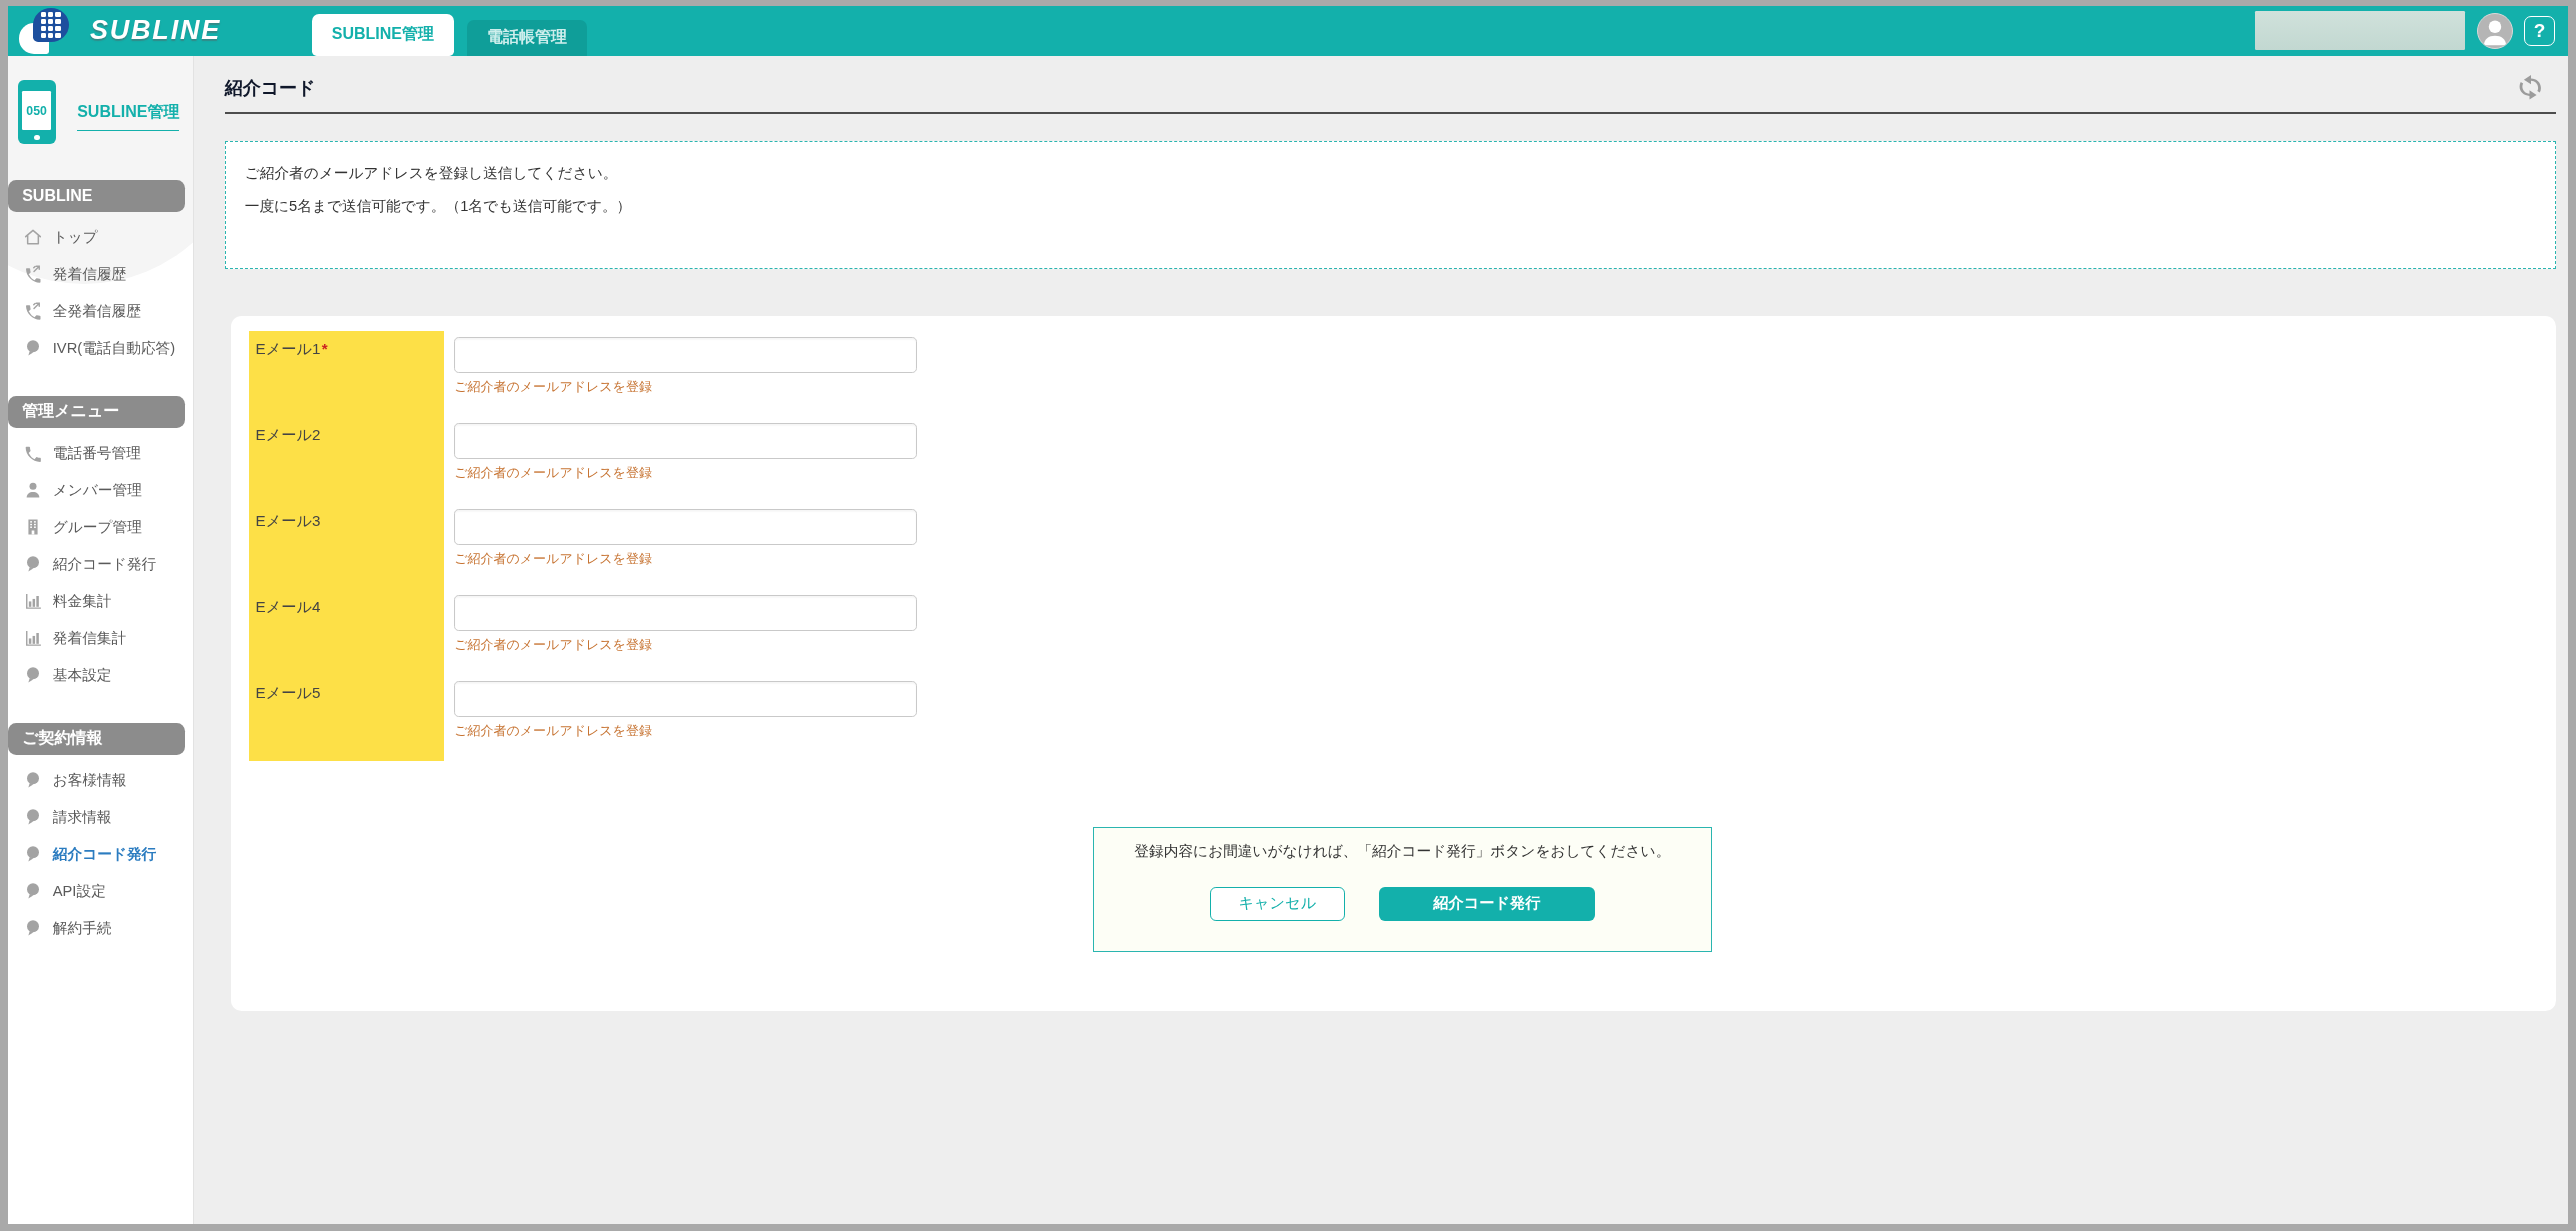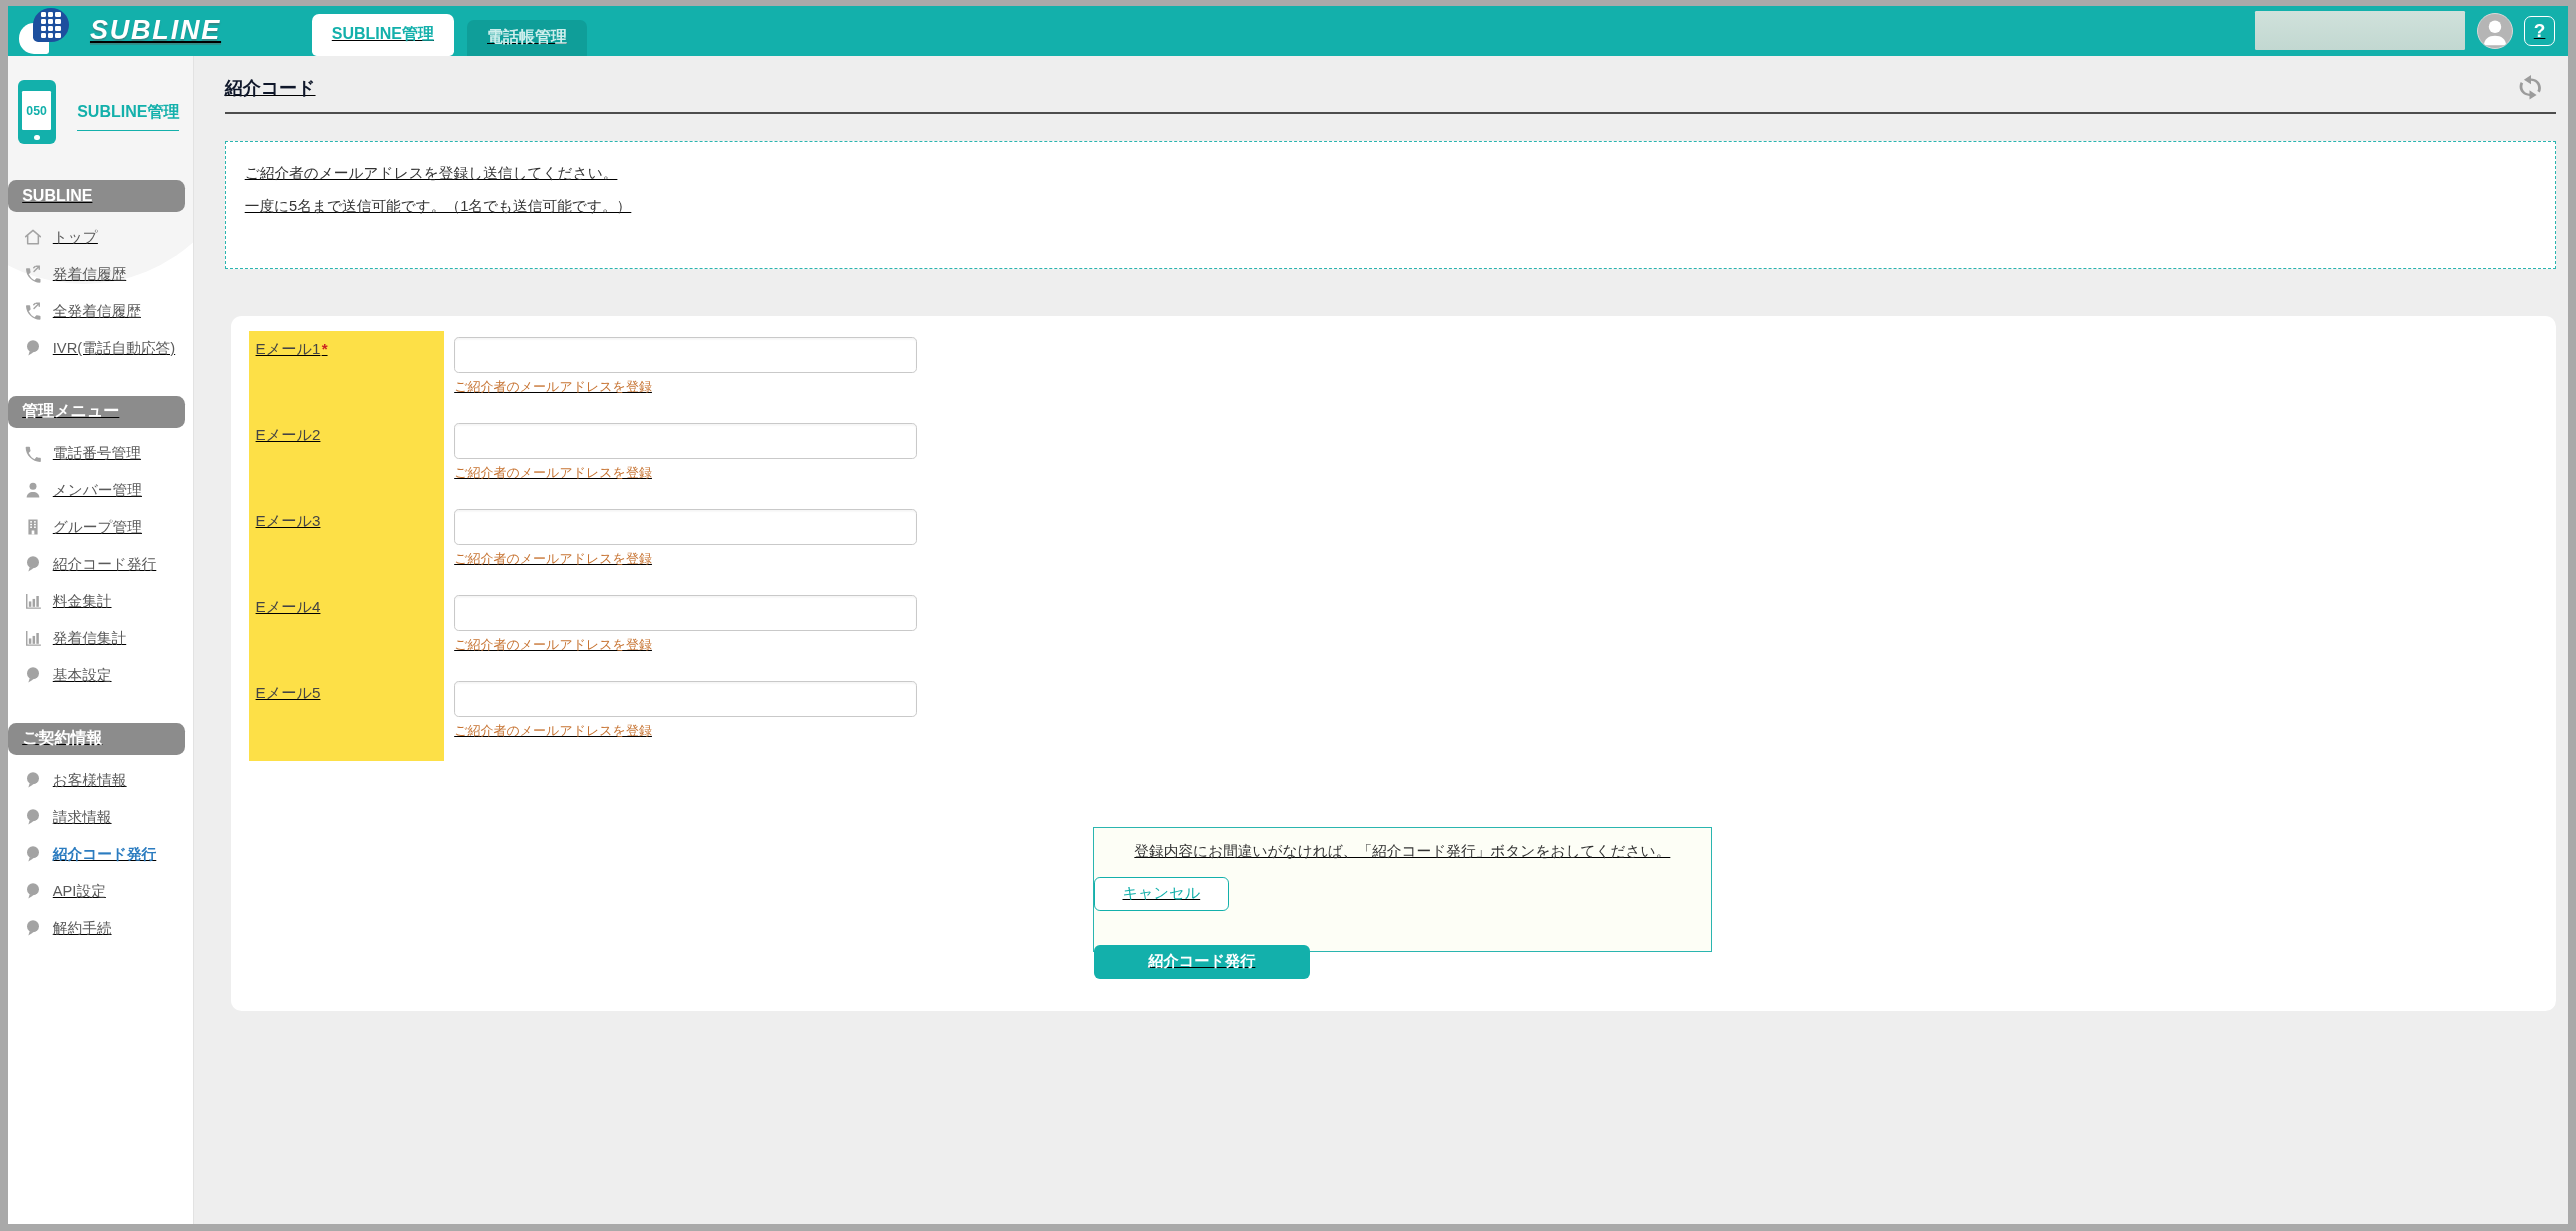--- a/index.html
+++ b/index.html
@@ -2,21 +2,21 @@
 <html style="font-size:9.4px"><head>
 <meta charset="utf-8">
 <style>
   * { margin:0; padding:0; box-sizing:border-box; }
   html,body { width:2576px; height:1231px; }
   body {
     font-family:"Liberation Sans","DejaVu Sans",sans-serif;
     background:#a9a9a9;
     overflow:hidden;
   }
-  .frame { width:2576px; height:1231px; padding:5.9px 8.2px 7px 8.2px;text-decoration:underline; }
+  .frame { width:2576px; height:1231px; padding:5.9px 8.2px 7px 8.2px; }
   .app { width:100%; height:100%; display:flex; flex-direction:column; background:#eeeeee; }
 
   
   .topbar {
     height:50px; background:#13b0ab; display:flex; align-items:center;
     padding:0 13px 0 10.6px; flex:0 0 auto; position:relative;
   }
   .logo { display:flex; align-items:center; gap:15.2px; width:293px; }
   .logo-mark { position:relative; width:56px; height:48px; flex:0 0 auto; }
   .bubble-white {
@@ -150,21 +150,21 @@
     width:1673px; height:180px; border:1.2px solid #c9c9c9; border-radius:4.7px;
     font-size:15.2px; padding:7px 8.2px; resize:both; outline:none;
     font-family:"Liberation Sans","DejaVu Sans",sans-serif; color:#333;
   }
 
   .confirm-box {
     width:619px; height:125px; margin:66px auto 0;
     border:1.2px solid #2ab5b0; background:#fdfef6; padding-top:14px;
   }
   .confirm-text { text-align:center; font-size:14.7px; color:#333; }
-  .confirm-btns { margin-top:16px; display:flex; justify-content:center; gap:34px;flex-direction:column; }
+  .confirm-btns { margin-top:26px; display:flex; justify-content:center; gap:34px; }
   .btn { height:34px; border-radius:5.9px; font-size:15.2px; cursor:pointer; border:none;
          display:flex; align-items:center; justify-content:center;
          font-family:"Liberation Sans","DejaVu Sans",sans-serif; }
   .btn-cancel { width:135px; background:#fff; border:1.8px solid #13b0ab; color:#13b0ab; }
   .btn-submit { width:216px; background:#13b0ab; color:#fff; font-weight:bold; }
 </style>
 </head>
 <body>
 
 <div class="frame">

